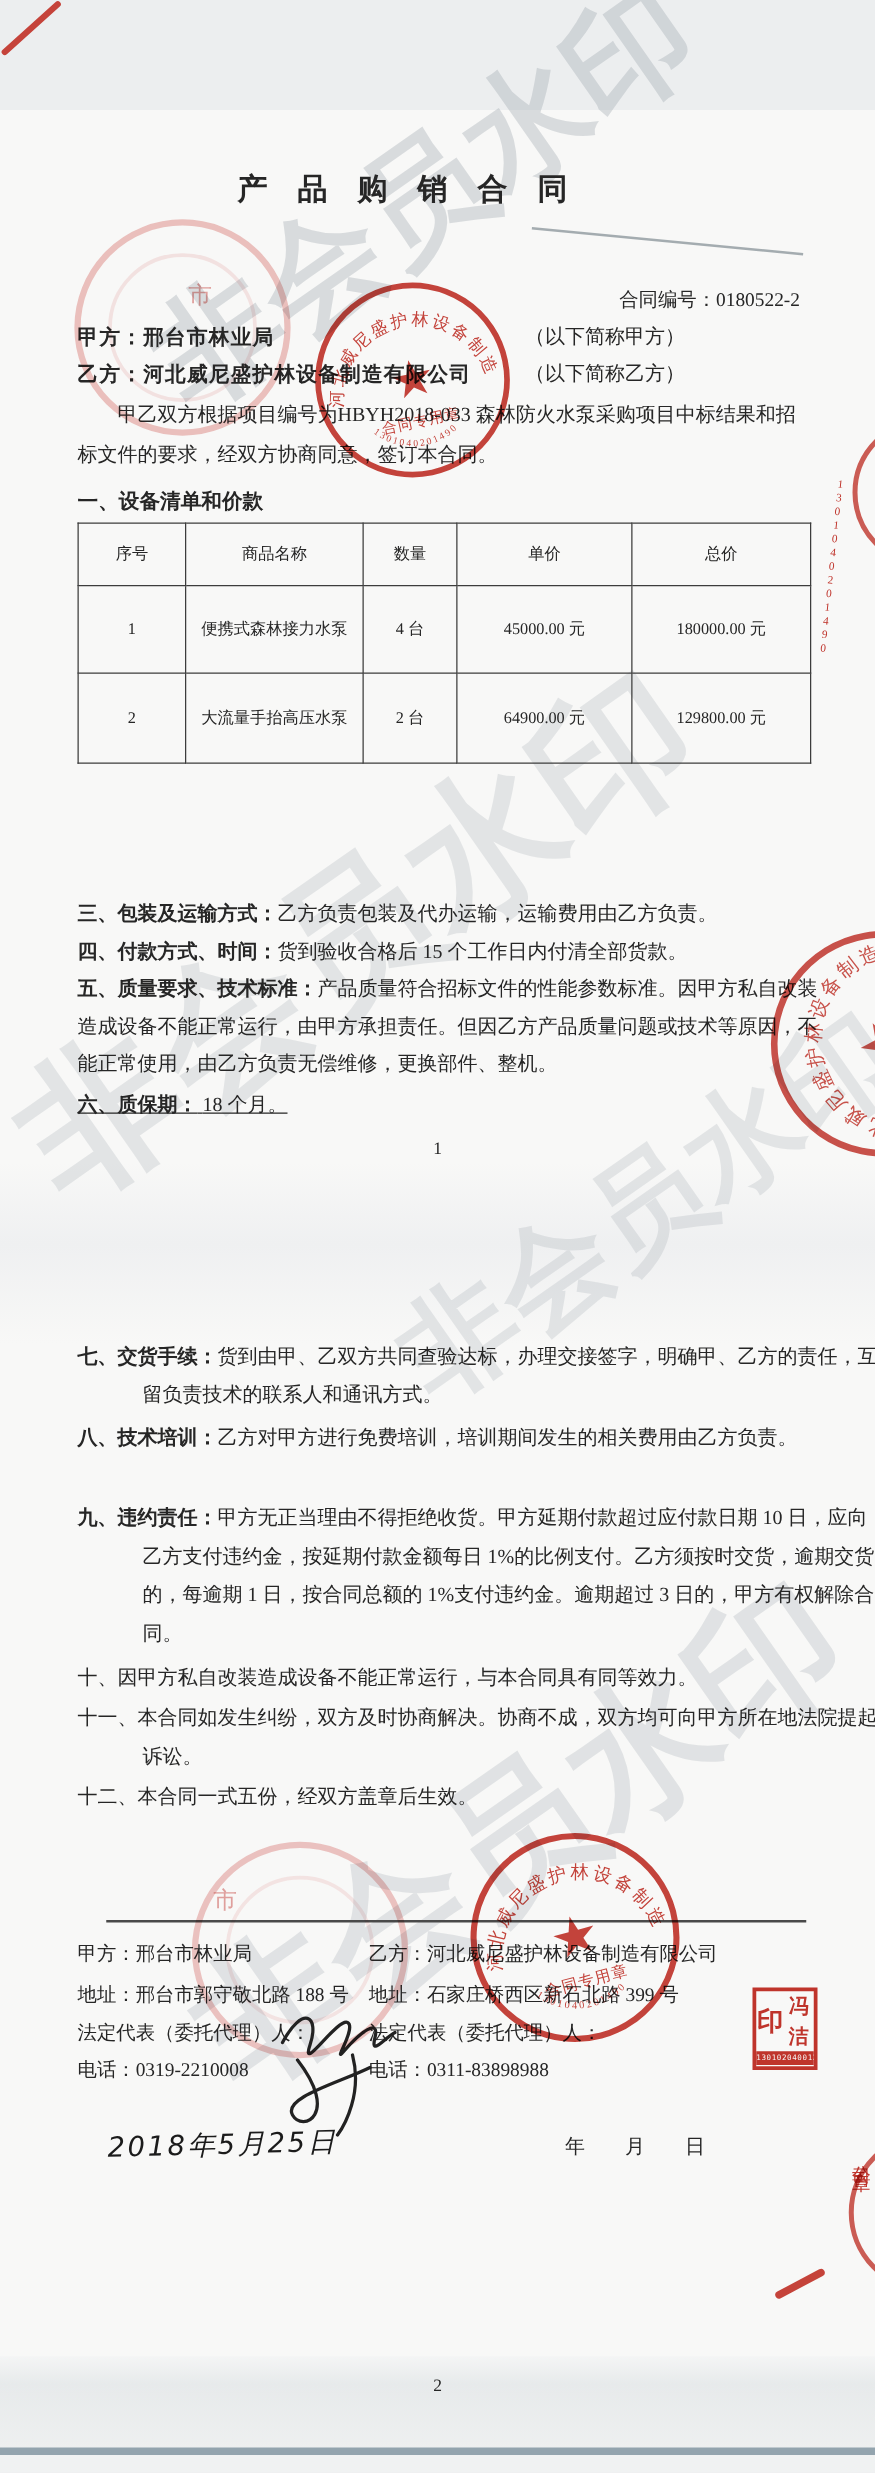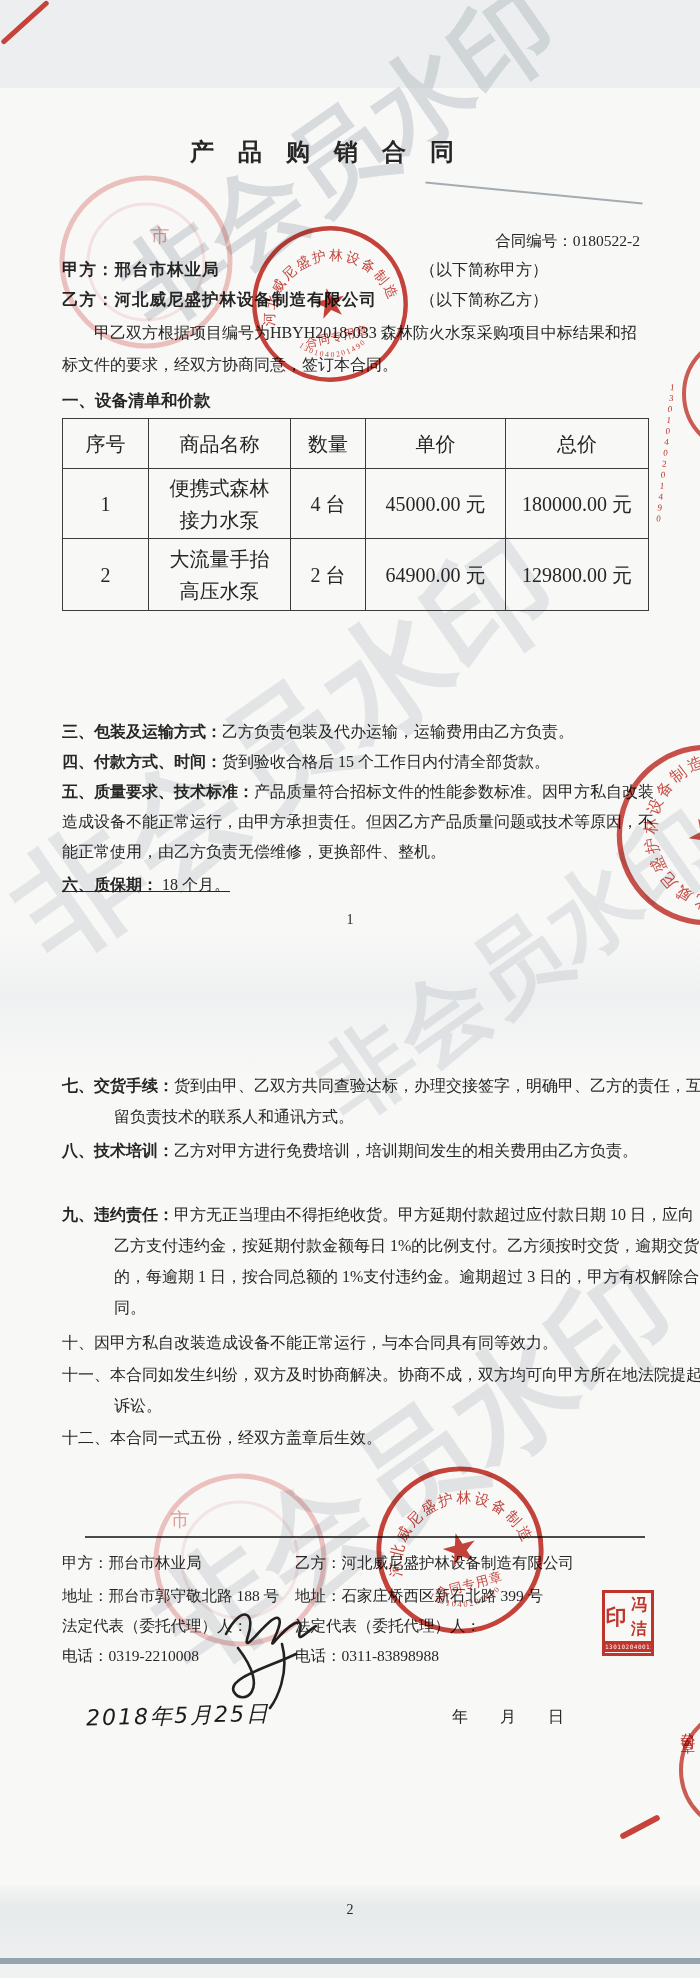--- a/index.html
+++ b/index.html
@@ -12,21 +12,21 @@
   .txt{position:absolute;z-index:2;font-size:16px;line-height:1.55;}
   .doc-title{left:0;top:134px;width:644px;text-align:center;font-size:24px;font-weight:700;
              letter-spacing:24px;text-indent:24px;}
   .cno{right:60px;top:229px;font-size:15.5px;}
   .party{left:62px;font-weight:600;font-size:16.5px;letter-spacing:1px;}
   .pnote{left:420px;font-size:16px;}
   .intro{left:62px;top:317px;width:588px;line-height:32px;text-indent:2em;}
   .sec1{left:62px;top:388px;font-weight:700;font-size:16.5px;}
   .tbl-wrap{left:62px;top:418px;width:586px;}
   table.tbl{border-collapse:collapse;width:586px;table-layout:fixed;}
-  table.tbl td,table.tbl th{border:1.5px solid #3c3c3c;font-size:20px;font-weight:400;
+  table.tbl td,table.tbl th{border:1.5px solid #3c3c3c;font-size:13px;font-weight:400;
         text-align:center;vertical-align:middle;padding:0 12px;line-height:1.6;}
   td.amt-cell{text-align:left;padding-left:14px;line-height:30px;}
   .cl{position:absolute;z-index:2;left:62px;width:590px;font-size:16px;line-height:31px;}
   .cl b{font-weight:700;}
   .hang{padding-left:52px;text-indent:-52px;}
   .lh30{line-height:30px;}
   .page-num{position:absolute;z-index:2;left:0;width:700px;text-align:center;font-size:14px;}
   .sig-rule{position:absolute;z-index:2;left:85px;top:1536px;width:560px;height:1.5px;background:#4a4a4a;}
   .sigrow{position:absolute;z-index:2;font-size:15.5px;}
   .sig-l{left:62px;}

